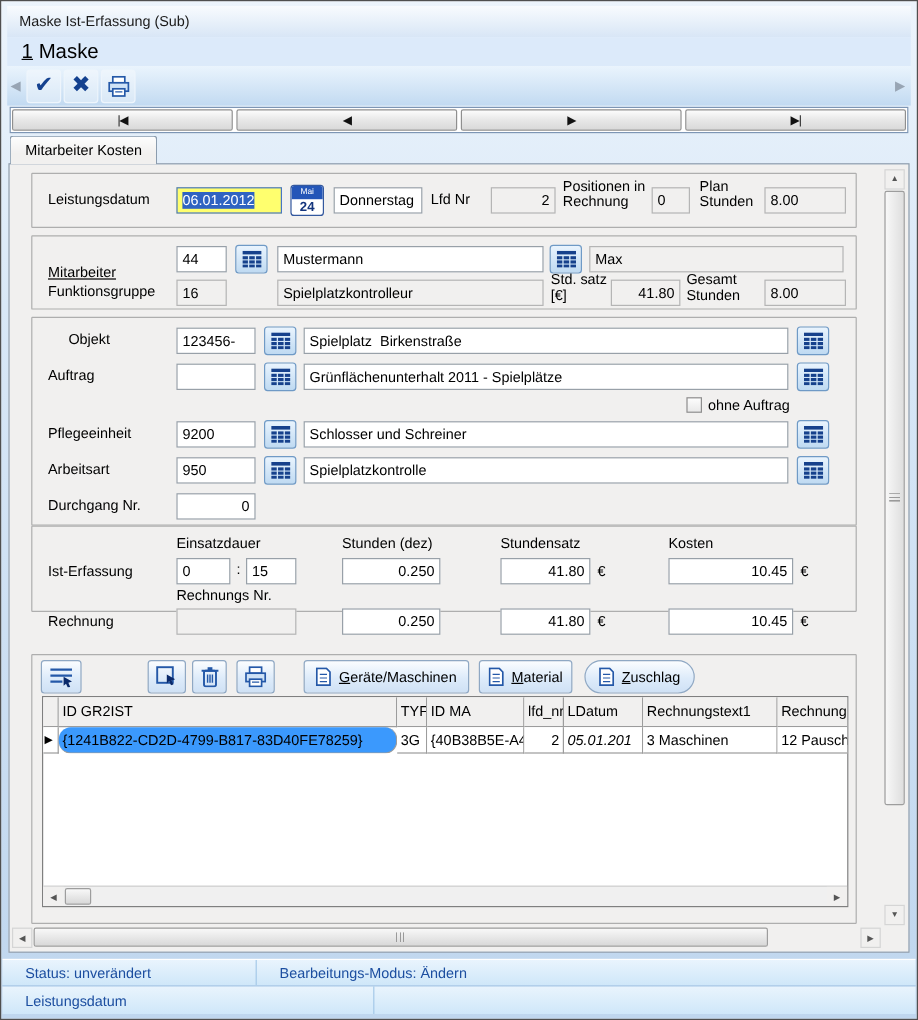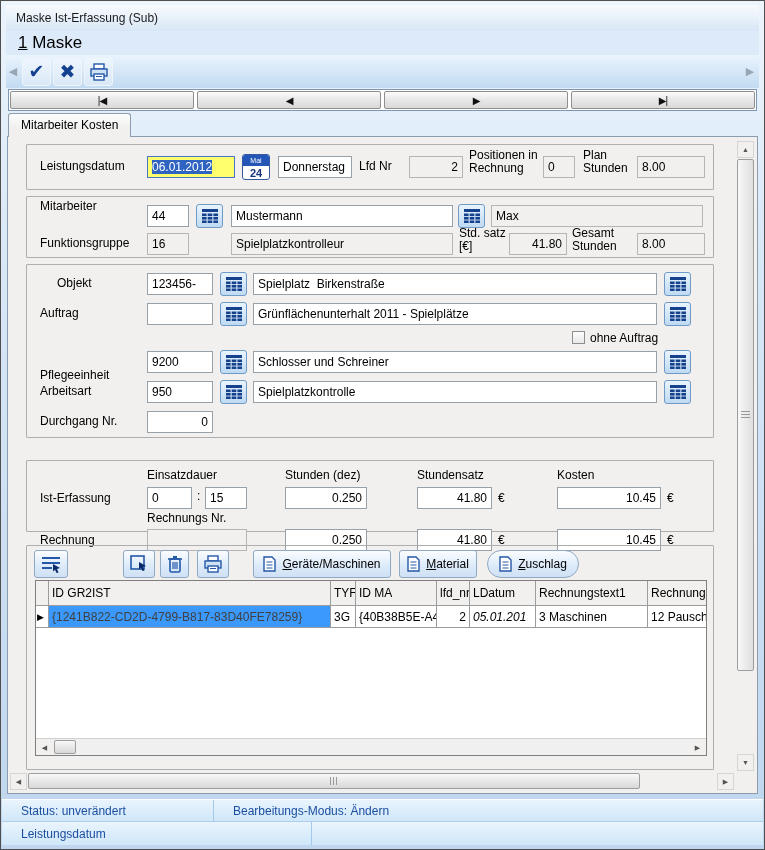--- a/index.html
+++ b/index.html
@@ -94,21 +94,21 @@
     background:#fff; border:1px solid #7f7f7f; overflow:hidden;
   }
   .trow { display:flex; }
   .tcell {
     border-right:1px solid #9c9c9c; border-bottom:1px solid #9c9c9c;
     font-size:12px; color:#000; padding:0 3px; display:flex; align-items:center;
     overflow:hidden; white-space:nowrap; flex:none;
   }
   .thead .tcell { background:#f1f0ef; height:25px; }
   .tdata .tcell { background:#fff; height:22px; }
-  .tdata .tcell.selcell { background:#3b99fd; color:#404040; }
+  .tdata .tcell.selcell { background:#3b99fd; color:#000000;border-radius:10px; }
   .tcell.rnum { justify-content:flex-end; }
   .tbl-hscroll {
     position:absolute; left:0; right:0; bottom:0; height:17px; background:#f0f0f0;
     border-top:1px solid #cfcfcf;
   }
   
   .sb-btn {
     position:absolute; width:17px; height:17px; background:#f1f0ef; border:1px solid #d5d5d5;
     display:flex; align-items:center; justify-content:center; font-size:7px; color:#555;
   }
@@ -191,21 +191,21 @@
       <div class="fld" style="left:251px;top:11px;width:74px;">Donnerstag</div>
       <div class="lbl" style="left:332px;top:15px;">Lfd Nr</div>
       <div class="fld ro num" style="left:382px;top:11px;width:54px;">2</div>
       <div class="lbl" style="left:442px;top:4px;width:78px;">Positionen in Rechnung</div>
       <div class="fld ro" style="left:516px;top:11px;width:32px;">0</div>
       <div class="lbl" style="left:556px;top:4px;width:52px;">Plan Stunden</div>
       <div class="fld ro" style="left:610px;top:11px;width:68px;">8.00</div>
     </div>
 
     <div class="grp" style="left:18px;top:59px;width:688px;height:62px;">
-      <div class="lbl" style="left:13px;top:3px;">Mitarbeiter</div>
+      <div class="lbl" style="left:13px;top:24px;text-decoration:underline;">Mitarbeiter</div>
       <div class="fld" style="left:120px;top:8px;width:42px;">44</div>
       <div class="lookup" style="left:169px;top:7px;">
         <svg width="16" height="14" viewBox="0 0 16 14">
           <rect x="0" y="0" width="16" height="3" fill="#16418c"></rect>
           <rect x="0" y="4.5" width="4.6" height="2.6" fill="#16418c"></rect>
             <rect x="5.7" y="4.5" width="4.6" height="2.6" fill="#16418c"></rect>
             <rect x="11.4" y="4.5" width="4.6" height="2.6" fill="#16418c"></rect>
           <rect x="0" y="8" width="4.6" height="2.6" fill="#16418c"></rect>
             <rect x="5.7" y="8" width="4.6" height="2.6" fill="#16418c"></rect>
             <rect x="11.4" y="8" width="4.6" height="2.6" fill="#16418c"></rect>
@@ -300,21 +300,21 @@
             <rect x="11.4" y="8" width="4.6" height="2.6" fill="#16418c"></rect>
             <rect x="0" y="11.5" width="4.6" height="2.6" fill="#16418c"></rect>
             <rect x="5.7" y="11.5" width="4.6" height="2.6" fill="#16418c"></rect>
             <rect x="11.4" y="11.5" width="4.6" height="2.6" fill="#16418c"></rect>
           </svg>
       </div>
 
       <div class="chk" style="left:545px;top:66px;"></div>
       <div class="lbl" style="left:563px;top:67px;">ohne Auftrag</div>
 
-      <div class="lbl" style="left:13px;top:104px;">Pflegeeinheit</div>
+      <div class="lbl" style="left:13px;top:90px;">Pflegeeinheit</div>
       <div class="fld" style="left:120px;top:86px;width:66px;">9200</div>
       <div class="lookup" style="left:193px;top:85px;">
         <svg width="16" height="14" viewBox="0 0 16 14">
             <rect x="0" y="0" width="16" height="3" fill="#16418c"></rect>
             <rect x="0" y="4.5" width="4.6" height="2.6" fill="#16418c"></rect>
             <rect x="5.7" y="4.5" width="4.6" height="2.6" fill="#16418c"></rect>
             <rect x="11.4" y="4.5" width="4.6" height="2.6" fill="#16418c"></rect>
             <rect x="0" y="8" width="4.6" height="2.6" fill="#16418c"></rect>
             <rect x="5.7" y="8" width="4.6" height="2.6" fill="#16418c"></rect>
             <rect x="11.4" y="8" width="4.6" height="2.6" fill="#16418c"></rect>
@@ -368,21 +368,21 @@
             <rect x="0" y="11.5" width="4.6" height="2.6" fill="#16418c"></rect>
             <rect x="5.7" y="11.5" width="4.6" height="2.6" fill="#16418c"></rect>
             <rect x="11.4" y="11.5" width="4.6" height="2.6" fill="#16418c"></rect>
           </svg>
       </div>
 
       <div class="lbl" style="left:13px;top:150px;">Durchgang Nr.</div>
       <div class="fld num" style="left:120px;top:146px;width:66px;">0</div>
     </div>
 
-    <div class="grp" style="left:18px;top:323px;width:688px;height:72px;">
+    <div class="grp" style="left:18px;top:301px;width:688px;height:72px;">
       <div class="lbl" style="left:120px;top:8px;">Einsatzdauer</div>
       <div class="lbl" style="left:258px;top:8px;">Stunden (dez)</div>
       <div class="lbl" style="left:390px;top:8px;">Stundensatz</div>
       <div class="lbl" style="left:530px;top:8px;">Kosten</div>
 
       <div class="lbl" style="left:13px;top:31px;">Ist-Erfassung</div>
       <div class="fld" style="left:120px;top:26px;width:45px;">0</div>
       <div class="lbl" style="left:170px;top:29px;">:</div>
       <div class="fld" style="left:178px;top:26px;width:42px;">15</div>
       <div class="fld num" style="left:258px;top:26px;width:82px;">0.250</div>

